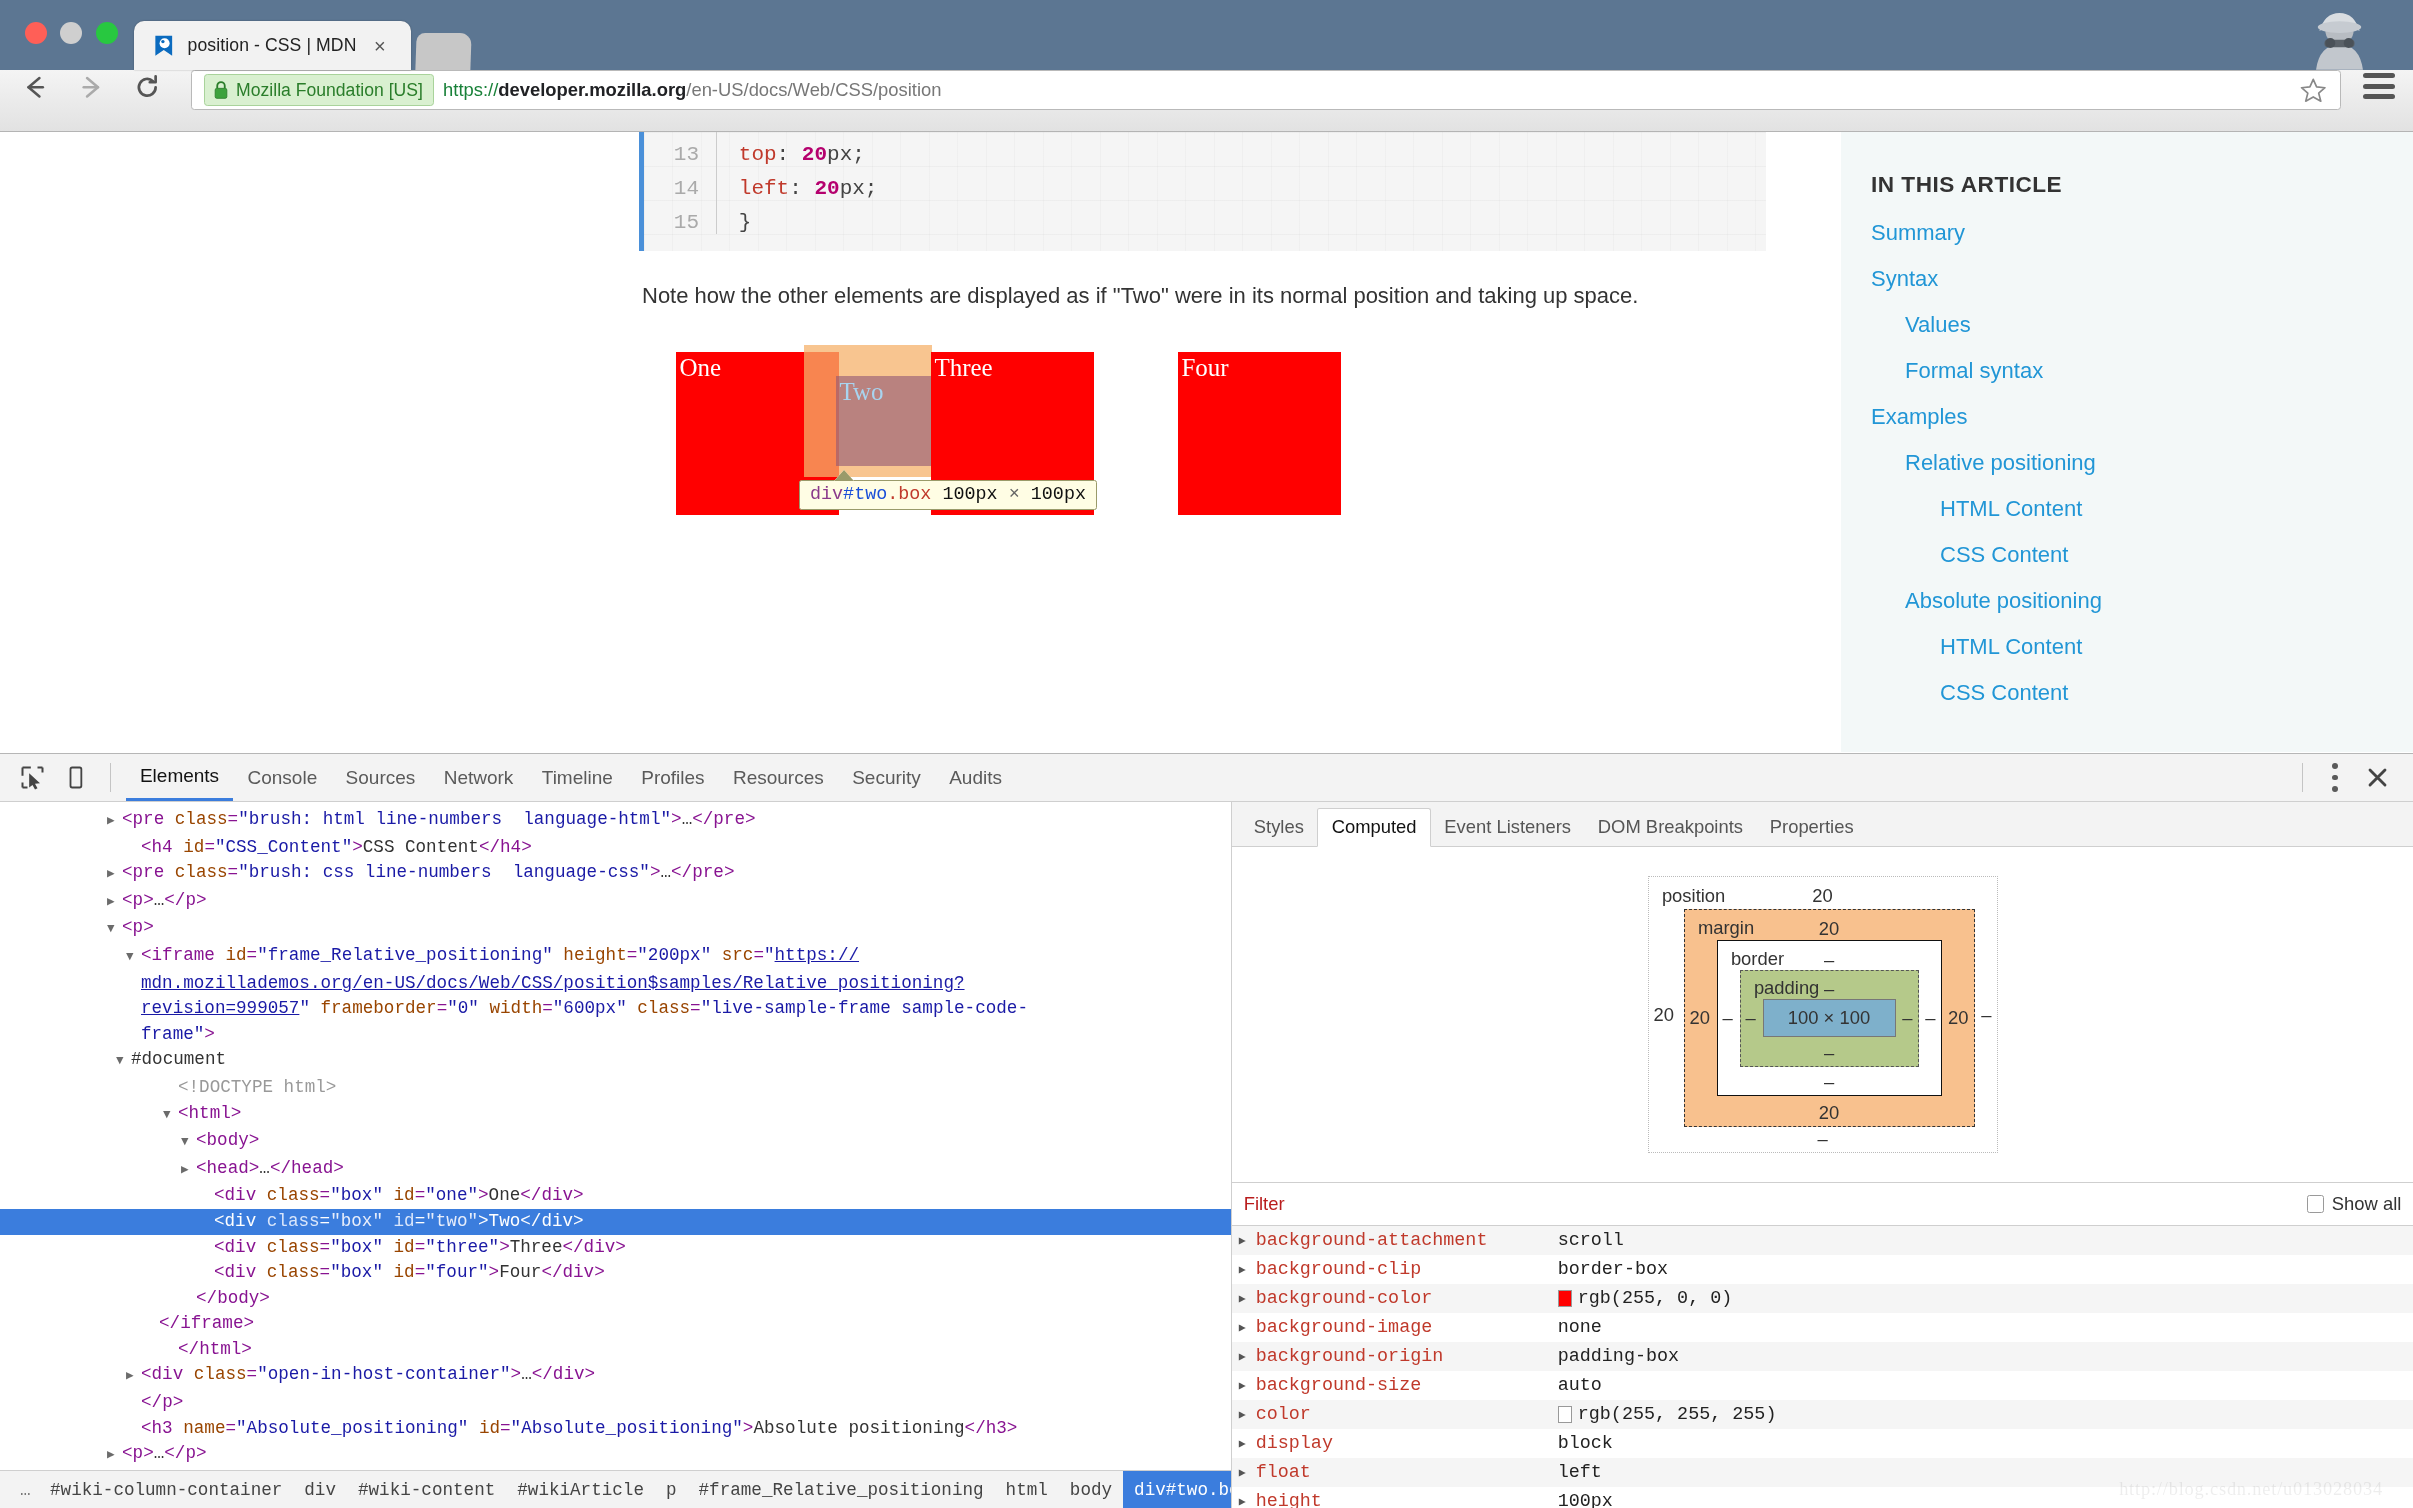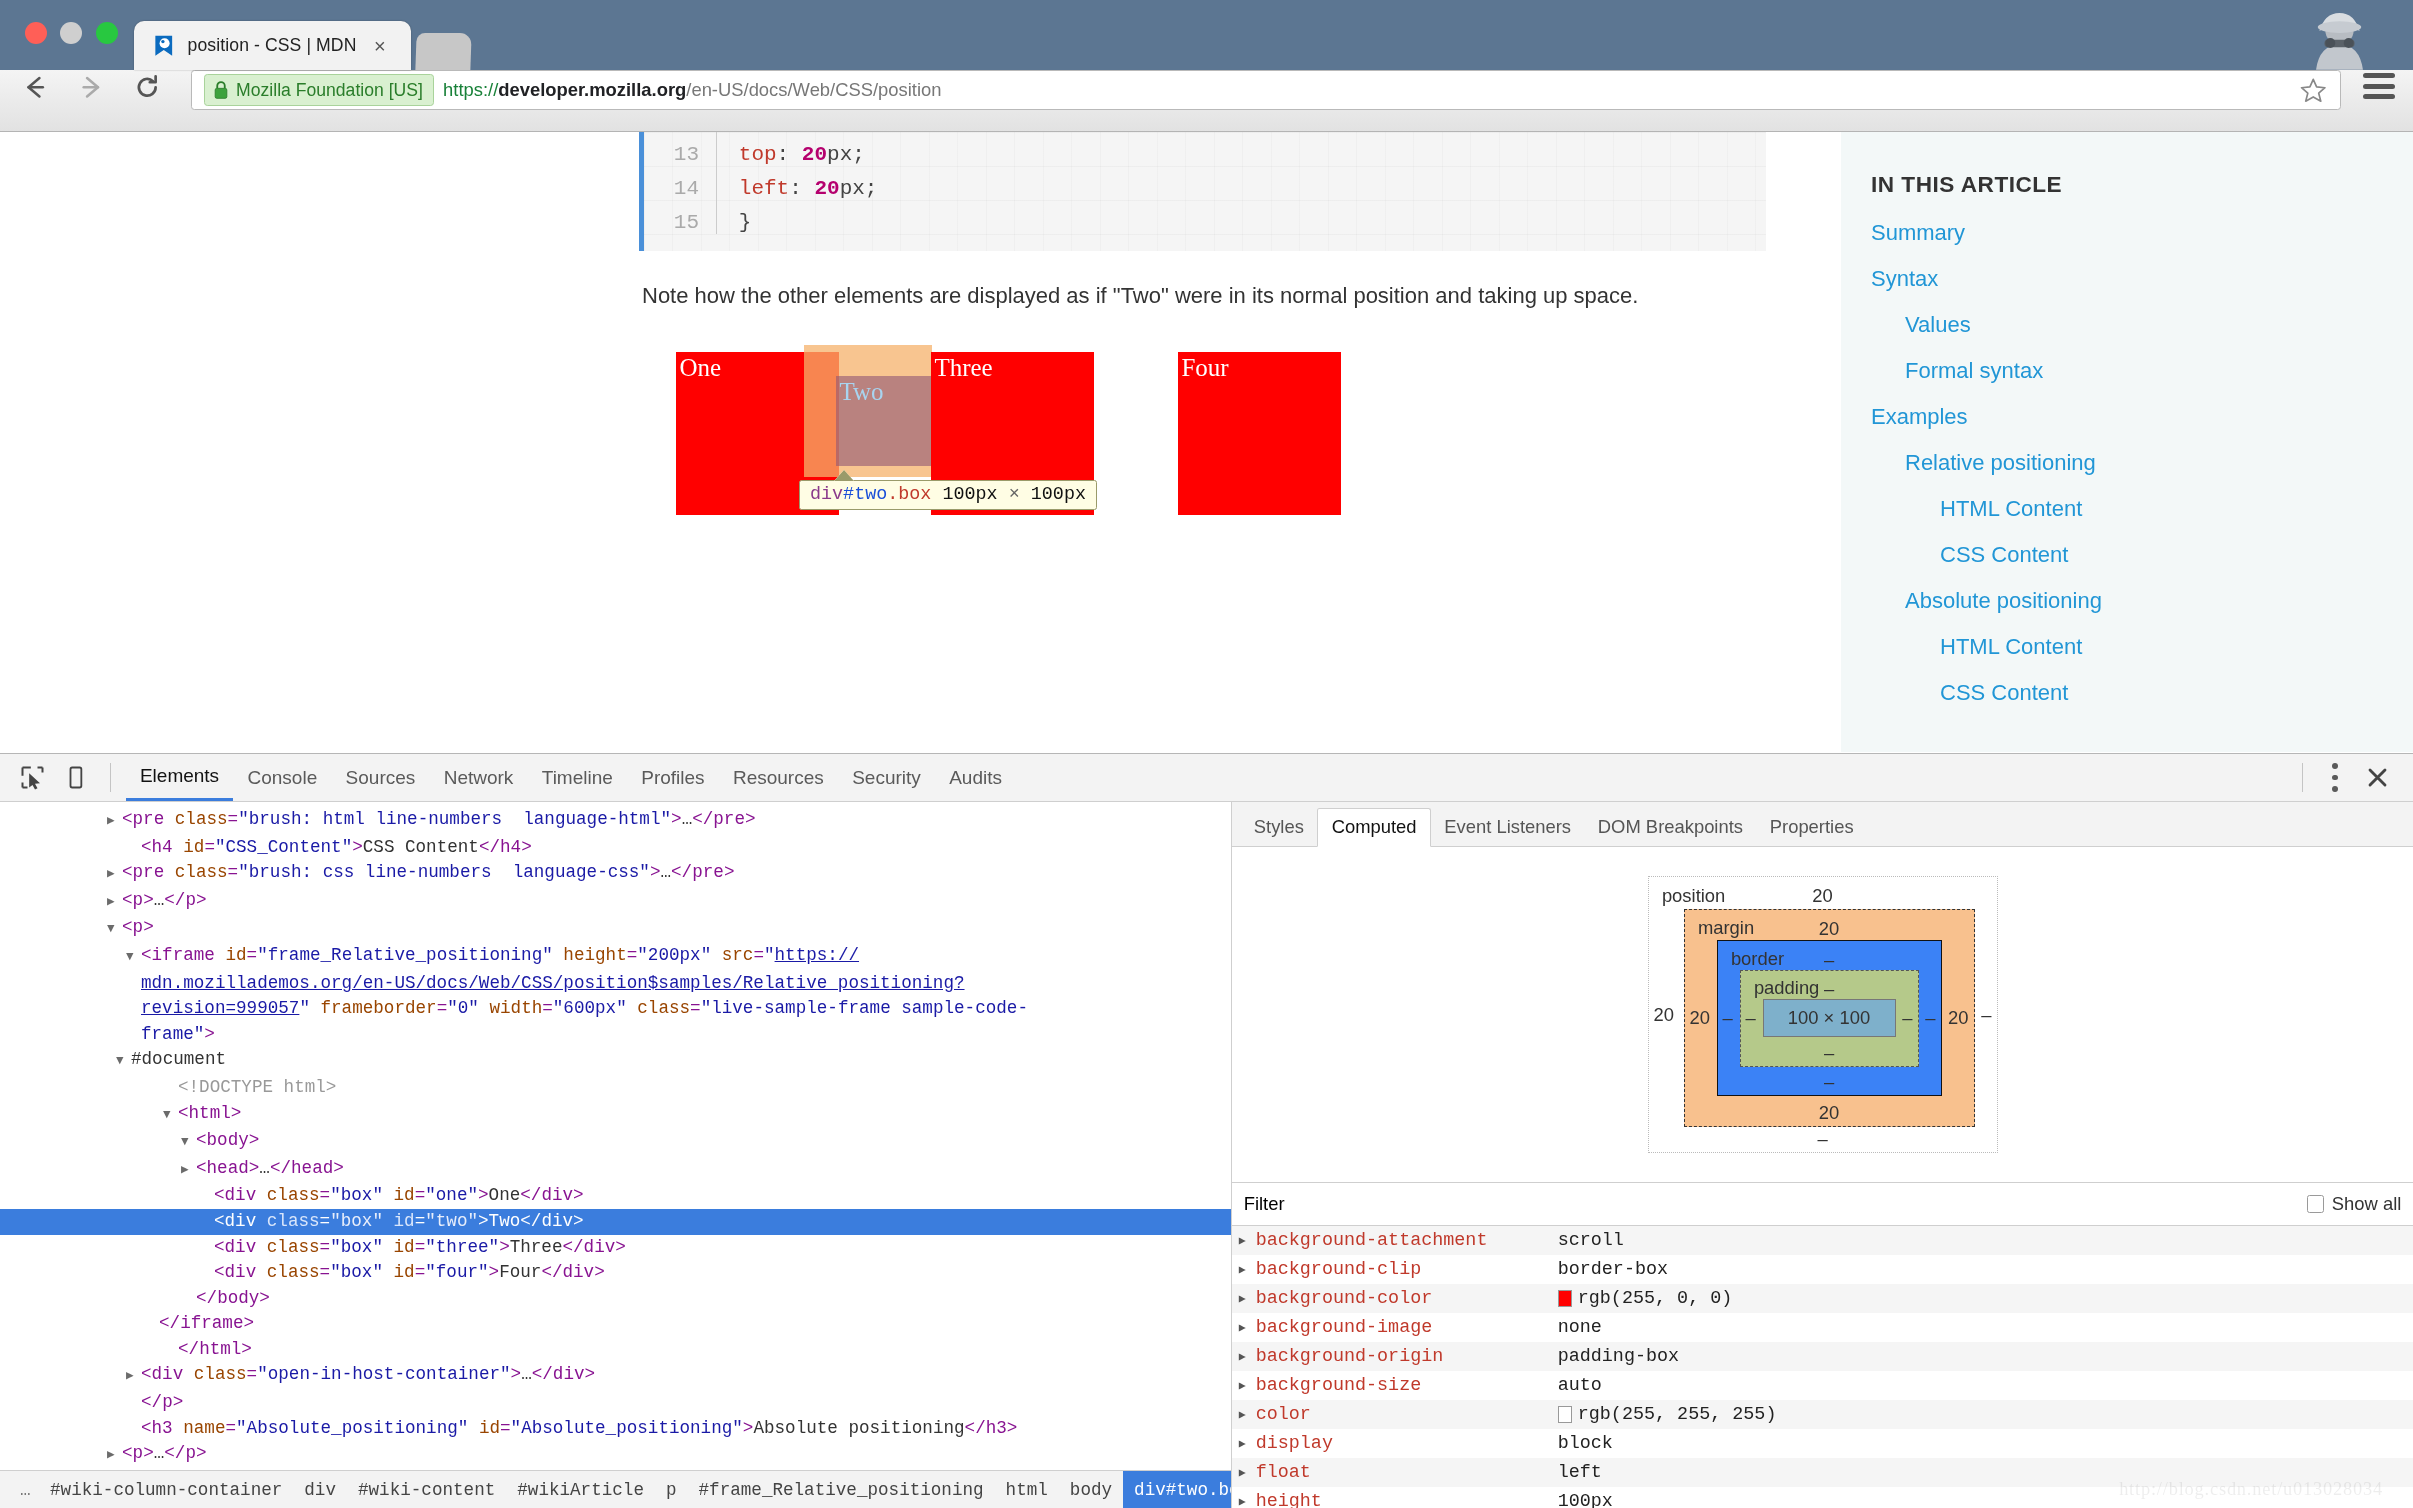--- a/index.html
+++ b/index.html
@@ -238,38 +238,38 @@
   .bm-pos-b { position:absolute; left:50%; bottom:1.7px; transform:translateX(-50%); }
   .bm-pos-l { position:absolute; left:5px; top:50%; transform:translateY(-50%); }
   .bm-pos-r { position:absolute; right:5px; top:50%; transform:translateY(-50%); }
 
   .bm-margin {
     left: 35px; top: 32px; right: 22px; bottom: 25px;
     background: #f8c18e; border: 1.7px dashed #333;
   }
   .bm-border {
     left: 32px; top: 30px; right: 32px; bottom: 30px;
-    background: #3b82f6; border: 1.7px solid #111; text-align: right;
+    background: #ffffff; border: 1.7px solid #111; text-align: right;
   }
   .bm-padding {
     left: 22px; top: 28.5px; right: 22px; bottom: 28.5px;
     background: #b5c98a; border: 1.7px dashed #555;
   }
   .bm-content {
     left: 22px; top: 28.5px; right: 22px; bottom: 28.5px;
     background: #7eb0cb; border: 1.7px solid #777;
     display:flex; align-items:center; justify-content:center;
   }
   .bm-inner-label { position:absolute; left: 13.4px; top: 6.7px; }
 
   .filterbar {
     height: 44px; border-top: 0.8px solid #cfcfcf; border-bottom: 0.8px solid #cfcfcf;
     display: flex; align-items: center; padding: 0 11.7px; background: #fff;
   }
-  .filter-input { font-size: 18.4px; color: #000000; flex:1; }
+  .filter-input { font-size: 18.4px; color: #b91c1c; flex:1; }
   .showall { display:flex; align-items:center; gap: 7.5px; font-size: 18.4px; color: #333; }
   .cbox { width: 17.6px; height: 17.6px; border: 0.8px solid #9a9a9a; border-radius: 2.5px; background:#fff; display:block; }
 
   .proplist { flex: 1; overflow: hidden; font-family: "Liberation Mono", monospace; font-size: 18.4px; }
   .proprow { display: flex; align-items: center; height: 29px; padding-left: 6.7px; }
   .proprow:nth-child(odd) { background: #f5f5f5; }
   .prop-arrow { width: 17px; color: #555; font-size: 11.7px; }
   .prop-name { color: #c0392b; width: 302px; white-space: nowrap; }
   .prop-val { color: #222; display:flex; align-items:center; gap: 5.9px; white-space: nowrap; }
   .swatch { width: 14.2px; height: 17px; border: 0.8px solid #999; display:inline-block; }

